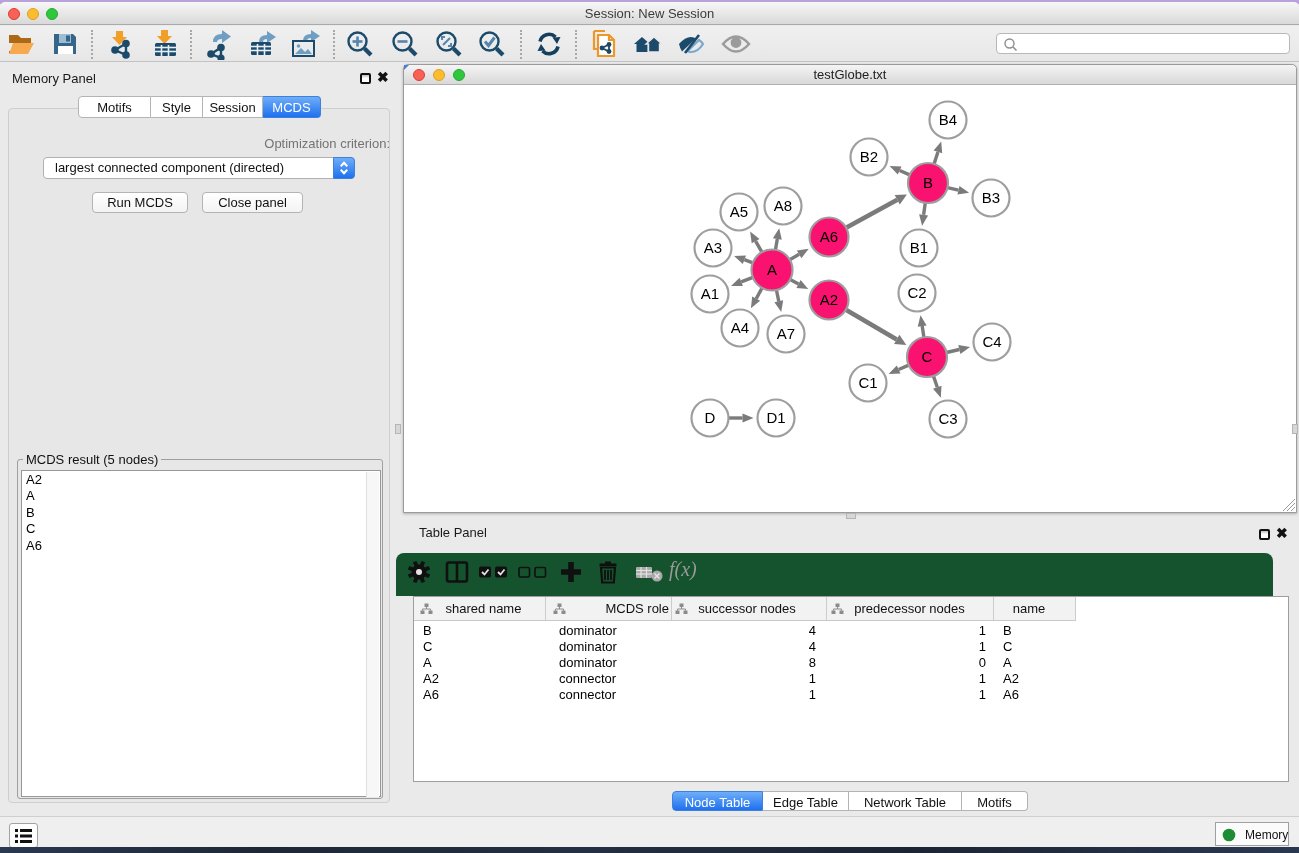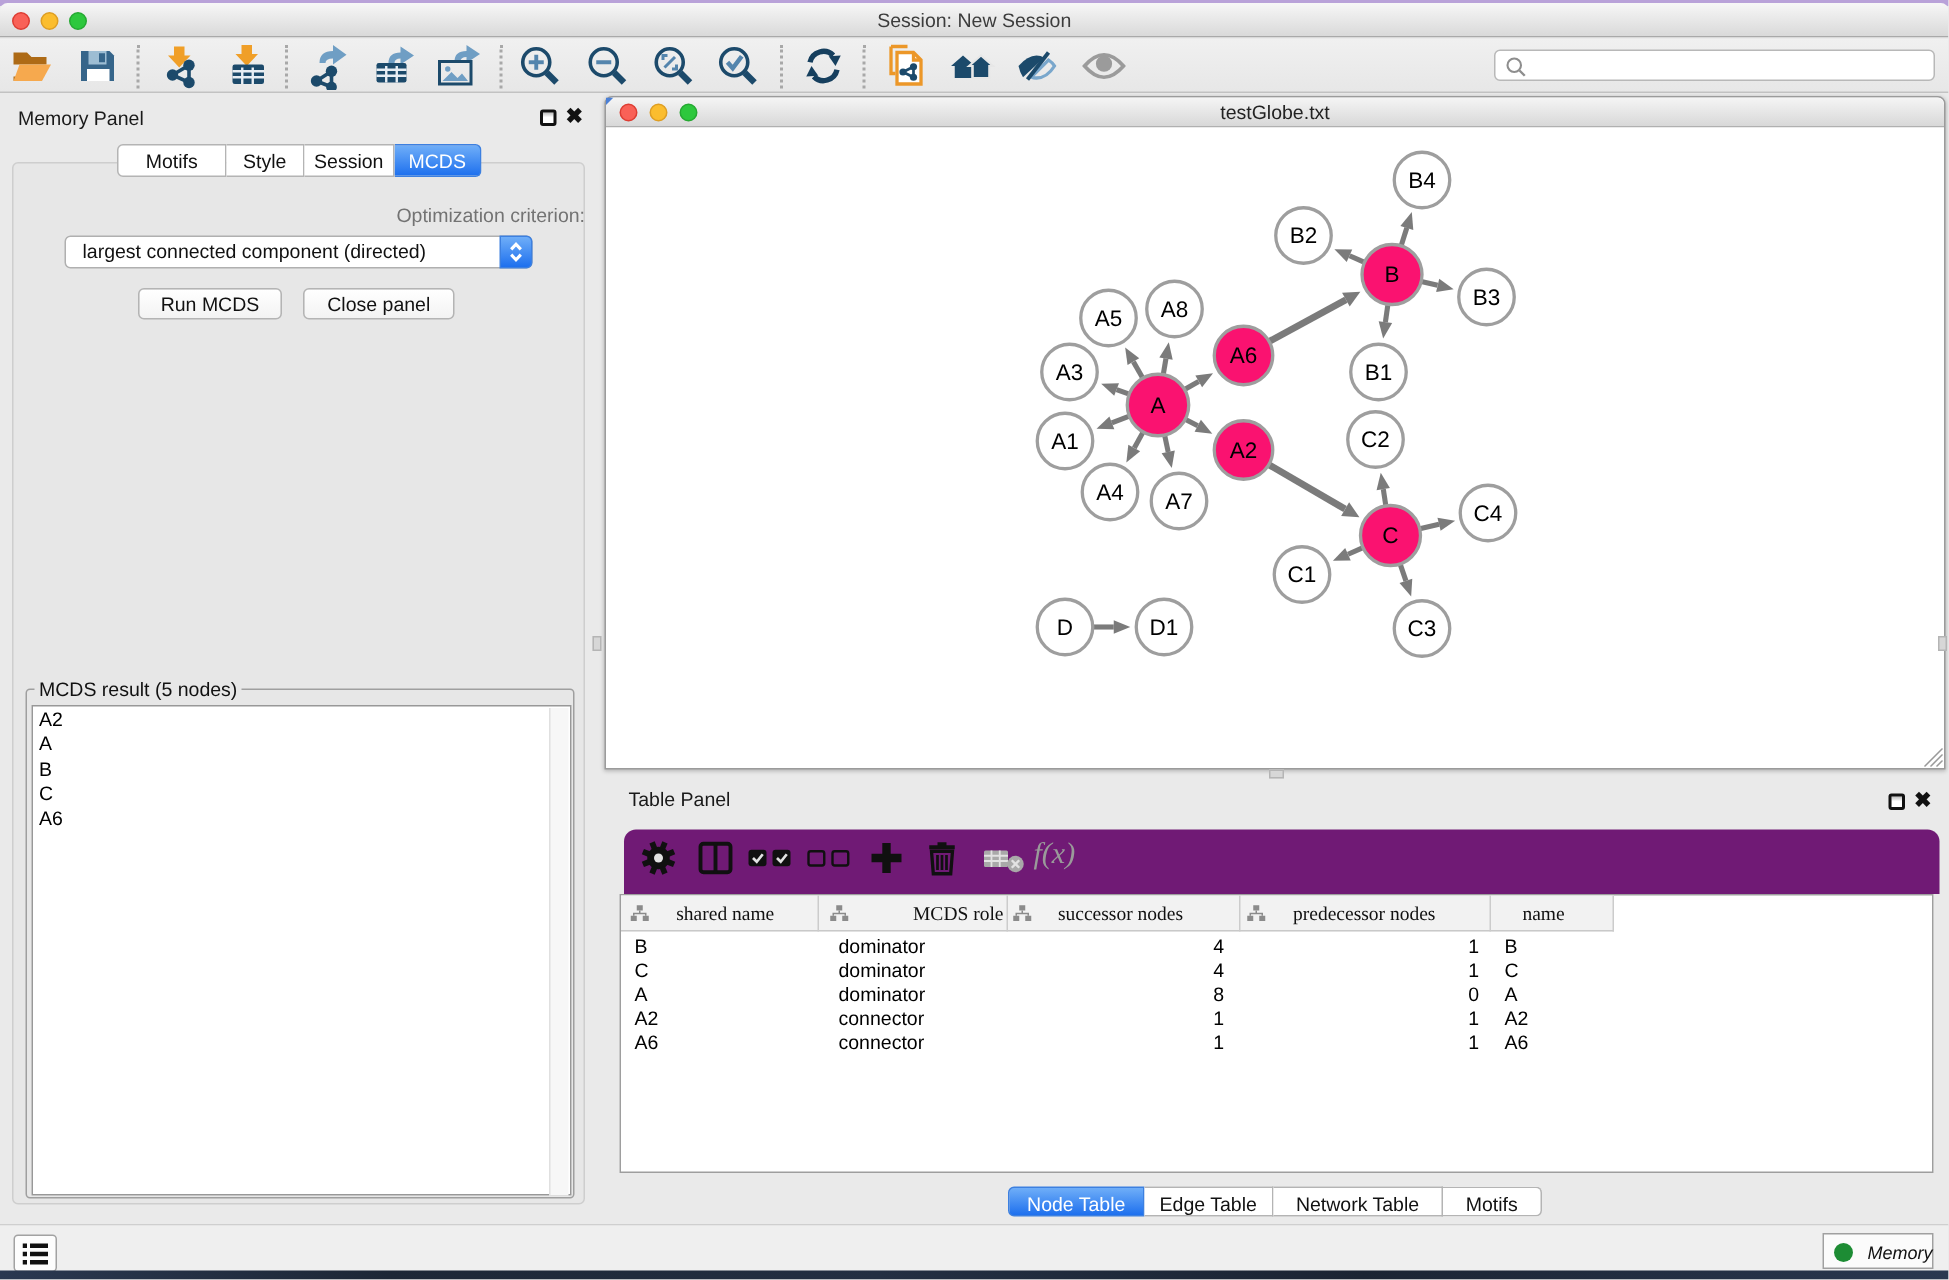--- a/index.html
+++ b/index.html
@@ -36,33 +36,33 @@
 #listbox { position:absolute; left:3px; top:10px; width:360px; height:327px; background:#fff; border:1px solid #989898; }
 #listbox .li { padding-left:4px; font-size:13px; height:16.4px; line-height:16.4px; color:#000; }
 #lb-scroll { position:absolute; right:1px; top:1px; width:13px; height:325px; background:#f7f7f7; border-left:1px solid #e0e0e0; }
 
 #netwin { left:403px; top:64px; width:894px; height:449px; background:#fff; border:1px solid #9b9b9b; border-radius:5px 5px 0 0; box-shadow:0 1px 3px rgba(0,0,0,0.25); }
 #netwin-tb { position:absolute; left:0; top:0; width:100%; height:20px; background:linear-gradient(#f5f5f5,#d8d8d8); border-bottom:1px solid #b0b0b0; border-radius:5px 5px 0 0; }
 #netwin-tb .tl { position:absolute; width:12px; height:12px; border-radius:50%; top:4px; }
 #netwin-title { position:absolute; width:100%; text-align:center; top:2px; font-size:13px; color:#222; }
 
 #tp-title { left:419px; top:525px; font-size:13px; color:#1a1a1a; }
-#tp-toolbar { left:416px; top:553px; width:877px; height:43px; background:#701a75; border-radius:8px 8px 0 0; }
+#tp-toolbar { left:396px; top:553px; width:877px; height:43px; background:#14532d; border-radius:8px 8px 0 0; }
 #tp-table { left:413px; top:596px; width:876px; height:186px; background:#fff; border:1px solid #9e9e9e; }
-#tp-header { position:absolute; left:0; top:0; width:662px; height:24px; background:#f2f2f2; border-bottom:1px solid #c9c9c9; font-size:13px; color:#111;font-family:Liberation Serif, serif; }
+#tp-header { position:absolute; left:0; top:0; width:662px; height:24px; background:#f2f2f2; border-bottom:1px solid #c9c9c9; font-size:13px; color:#111; }
 .hdr-div { position:absolute; top:0; width:1px; height:24px; background:#cccccc; }
 .hdr-lbl { position:absolute; top:4px; }
 .hicon { position:absolute; top:6px; }
 .trow { position:absolute; font-size:13px; color:#000; height:16px; line-height:16px; }
 
 
 #statusline { left:0; top:816px; width:1299px; height:1px; background:#cfcfcf; }
 #status { left:0; top:817px; width:1299px; height:30px; background:#efefef; }
 #sbtn { position:absolute; left:9px; top:6px; width:29px; height:25px; background:#fdfdfd; border:1px solid #a2a2a2; border-radius:3px; }
-#membtn { position:absolute; left:1215px; top:5px; width:74px; height:24px; background:#fbfbfb; border:1px solid #a0a0a0; font-size:12px; color:#111;font-style:italic; }
+#membtn { position:absolute; left:1215px; top:5px; width:74px; height:24px; background:#fbfbfb; border:1px solid #a0a0a0; font-size:12px; color:#111; }
 #wallb { left:0; top:847px; width:1299px; height:6px; background:linear-gradient(90deg,#2a3850,#1d2736 20%,#232f42 45%,#1b2433 70%,#2a3850); }
 </style>
 </head>
 <body>
 <div class="abs" id="wallt"></div>
 <div class="abs" id="titlebar">
   <div class="tl" style="left:8px;background:#f96157;border:0.5px solid #dd3d33;"></div>
   <div class="tl" style="left:27px;background:#fbbd2e;border:0.5px solid #de9e23;"></div>
   <div class="tl" style="left:46px;background:#2dc83d;border:0.5px solid #25a932;"></div>
   <div id="title-text">Session: New Session</div>

